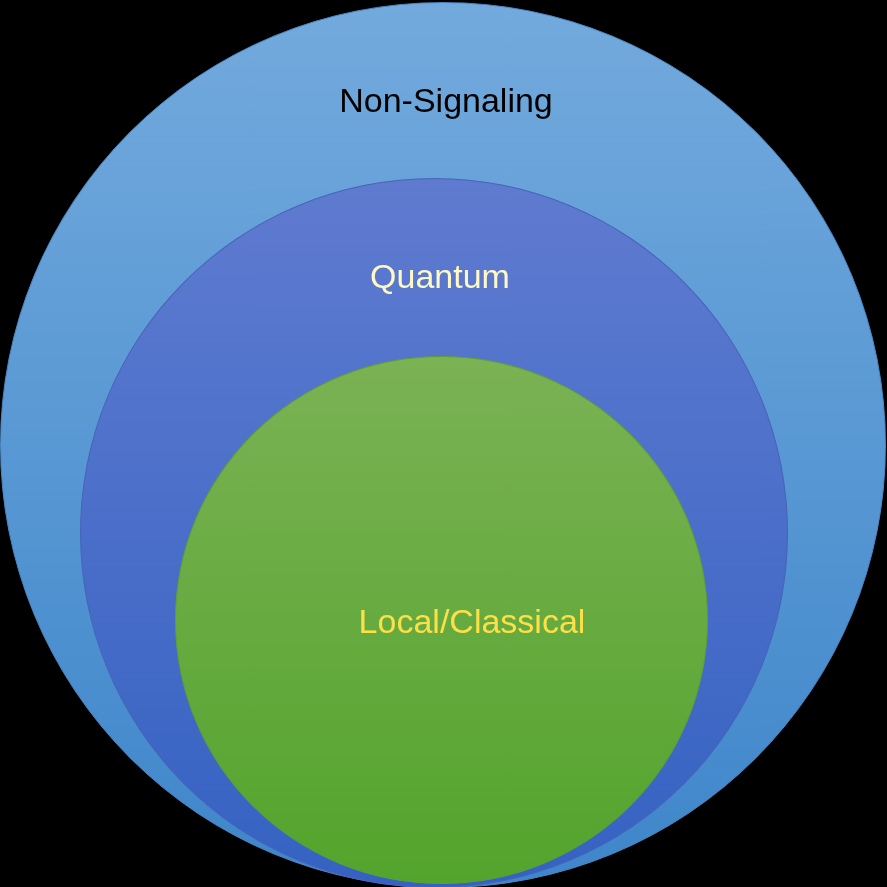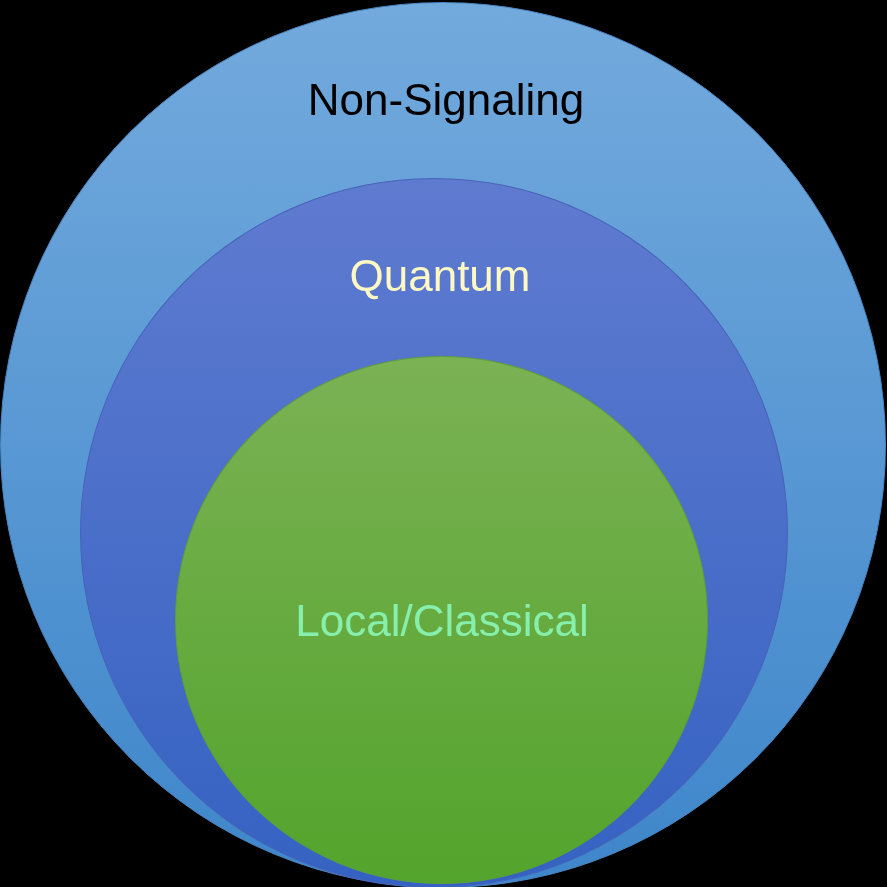--- a/index.html
+++ b/index.html
@@ -44,21 +44,21 @@
     top: 356px;
     width: 533px;
     height: 528px;
     z-index: 3;
   }
   .ring-label {
     position: absolute;
     transform: translate(-50%, -50%);
     z-index: 4;
     color: #000000;
-    font-size: 44px;
+    font-size: 34px;
     white-space: nowrap;
     letter-spacing: 0px;
   }
   .label-outer  { left: 446px; top: 100px; }
   .label-middle { left: 440px; top: 276px; }
   .label-inner  { left: 442px; top: 621px; }
 </style>
 </head>
 <body style="background: rgb(0, 0, 0);">
 
@@ -67,15 +67,15 @@
   <div class="ring ring-outer" style="background: linear-gradient(rgb(115, 170, 221), rgb(62, 134, 202)); border-color: rgb(74, 134, 194);"></div>
 
   <div class="ring ring-middle" style="background: linear-gradient(rgb(95, 123, 208), rgb(53, 98, 194)); border-color: rgb(71, 99, 184);"></div>
 
   <div class="ring ring-inner" style="background: linear-gradient(rgb(123, 178, 84), rgb(83, 164, 44)); border-color: rgb(95, 158, 58);"></div>
 
   <div class="ring-label label-outer" style="color: rgb(0, 0, 0);">Non-Signaling</div>
 
   <div class="ring-label label-middle" style="color: #fef9c3;">Quantum</div>
 
-  <div class="ring-label label-inner" style="color: #86efac;">Local/Classical</div>
+  <div class="ring-label label-inner" style="color: #fde047; margin-left: 30px;">Local/Classical</div>
 
 </div>
 
 </body></html>

